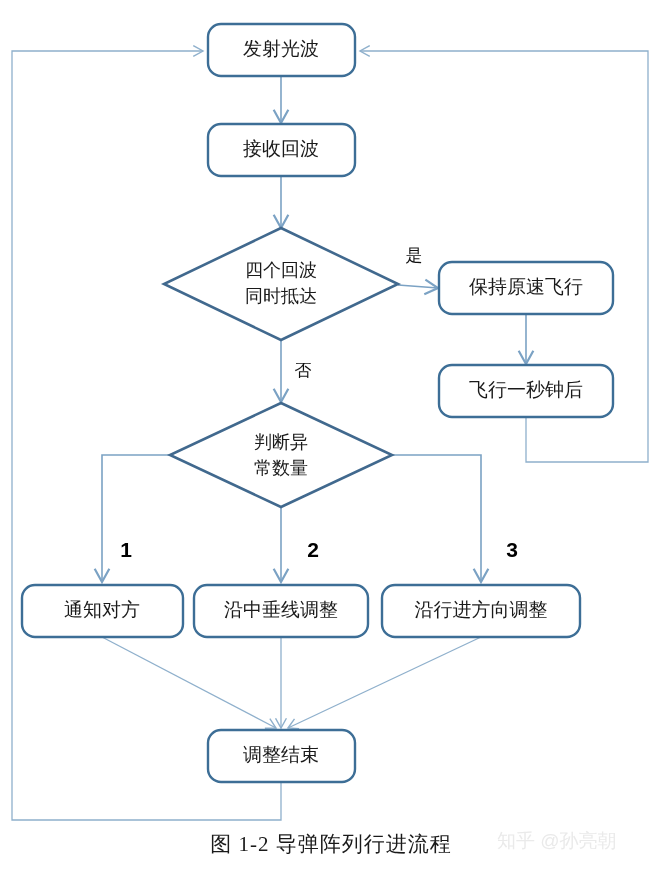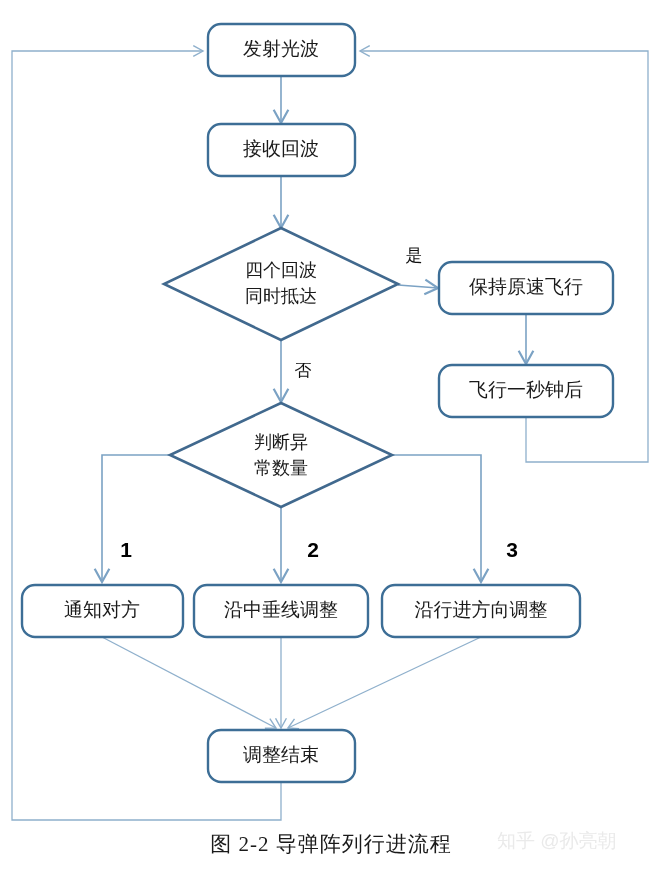--- a/index.html
+++ b/index.html
@@ -182,16 +182,16 @@
       <text class="node-text" x="281" y="757">调整结束</text>
     </g>
 
     <text class="edge-label" x="414" y="257">是</text>
     <text class="edge-label" x="303" y="372">否</text>
     <text class="branch-label" x="126" y="551">1</text>
     <text class="branch-label" x="313" y="551">2</text>
     <text class="branch-label" x="512" y="551">3</text>
   </svg>
 
-  <div class="caption">图 2-2  导弹阵列行进流程</div>
+  <div class="caption">图 1-2  导弹阵列行进流程</div>
   <div class="watermark">知乎 @孙亮朝</div>
 
 </div>
 
 </body></html>

